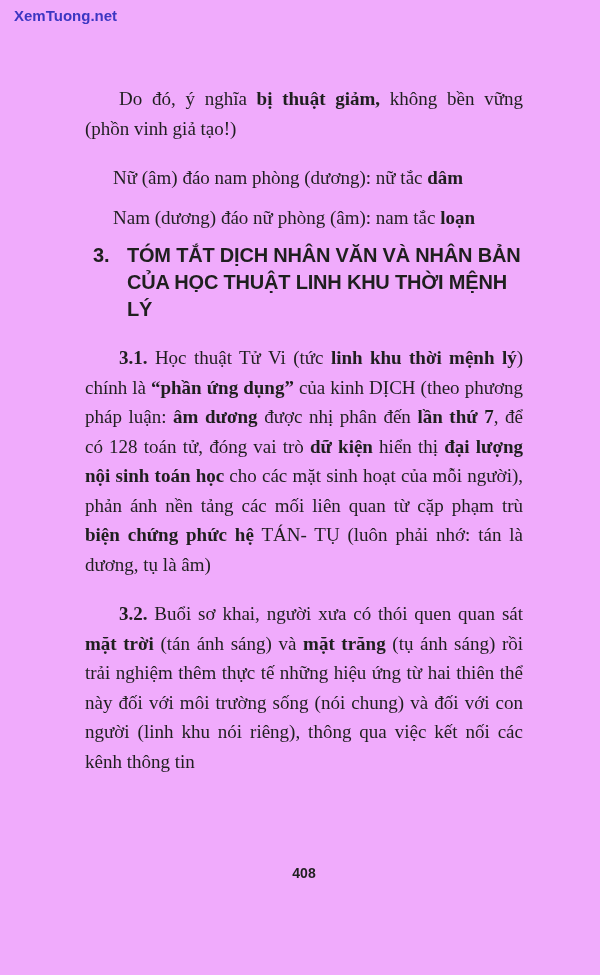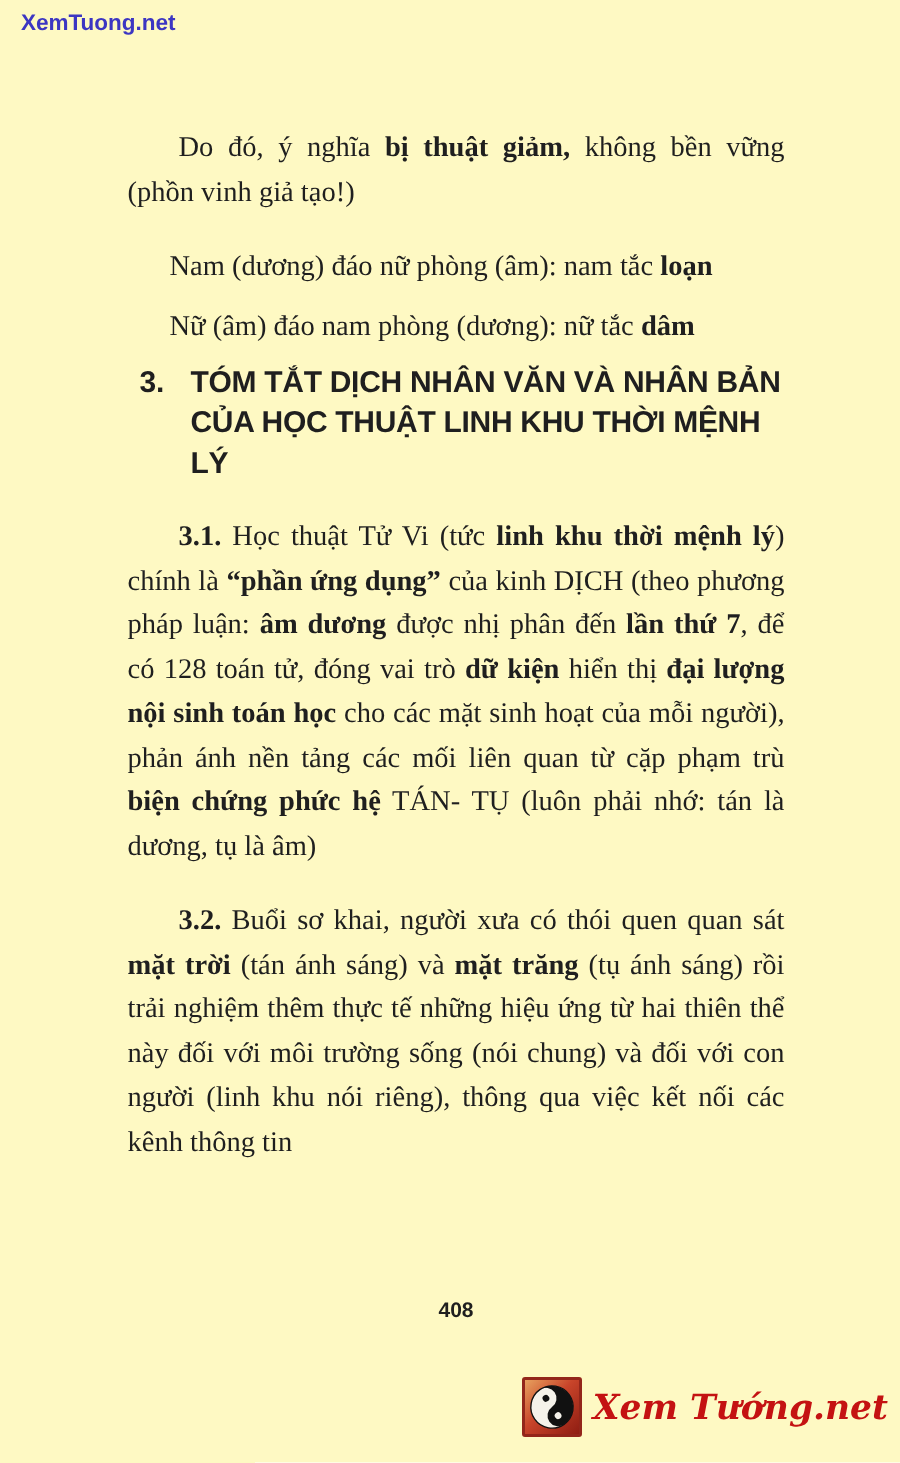--- a/index.html
+++ b/index.html
@@ -4,21 +4,21 @@
 <style>
   html, body {
     margin: 0;
     padding: 0;
     background: #ffffff;
   }
   .page {
     position: relative;
     width: 600px;
     height: 975px;
-    background: #fef9c3;
+    background: #f0abfc;
     overflow: hidden;
     font-family: "Liberation Serif", serif;
     color: #1f1f1f;
   }
   
   .site-link {
     position: absolute;
     top: 7px;
     left: 14px;
     font-family: "Liberation Sans", sans-serif;
@@ -122,44 +122,33 @@
 <div class="page">
 
   <a class="site-link">XemTuong.net</a>
 
   <div class="text-column">
 
     <p class="para"><span>Do đó, ý nghĩa </span><span class="b">bị thuật giảm,</span><span> không bền vững (phồn vinh giả tạo!)</span></p>
 
 
     <div class="couplet">
+      <p class="couplet-line"><span>Nữ (âm) đáo nam phòng (dương): nữ tắc </span><span class="b">dâm</span></p>
       <p class="couplet-line"><span>Nam (dương) đáo nữ phòng (âm): nam tắc </span><span class="b">loạn</span></p>
-      <p class="couplet-line"><span>Nữ (âm) đáo nam phòng (dương): nữ tắc </span><span class="b">dâm</span></p>
     </div>
 
 
     <div class="section-heading">
       <span>3.</span>
       <span>TÓM TẮT DỊCH NHÂN VĂN VÀ NHÂN BẢN CỦA HỌC THUẬT LINH KHU THỜI MỆNH LÝ</span>
     </div>
 
 
     <p class="para para-spaced"><span class="b">3.1.</span><span> Học thuật Tử Vi (tức </span><span class="b">linh khu thời mệnh lý</span><span>) chính là </span><span class="b">“phần ứng dụng”</span><span> của kinh DỊCH (theo phương pháp luận: </span><span class="b">âm dương</span><span> được nhị phân đến </span><span class="b">lần thứ 7</span><span>, để có 128 toán tử, đóng vai trò </span><span class="b">dữ kiện</span><span> hiển thị </span><span class="b">đại lượng nội sinh toán học</span><span> cho các mặt sinh hoạt của mỗi người), phản ánh nền tảng các mối liên quan từ cặp phạm trù </span><span class="b">biện chứng phức hệ</span><span> TÁN- TỤ (luôn phải nhớ: tán là dương, tụ là âm)</span></p>
 
     <p class="para para-spaced"><span class="b">3.2.</span><span> Buổi sơ khai, người xưa có thói quen quan sát </span><span class="b">mặt trời</span><span> (tán ánh sáng) và </span><span class="b">mặt trăng</span><span> (tụ ánh sáng) rồi trải nghiệm thêm thực tế những hiệu ứng từ hai thiên thể này đối với môi trường sống (nói chung) và đối với con người (linh khu nói riêng), thông qua việc kết nối các kênh thông tin </span></p>
 
   </div>
 
   <div class="page-number">408</div>
 
-  <div class="logo">
-    <span class="logo-square">
-      <svg viewBox="0 0 100 100" aria-hidden="true">
-        <circle cx="50" cy="50" r="47" fill="#f5f2ea" stroke="#111" stroke-width="3"></circle>
-        <path d="M50,3 a47,47 0 0,1 0,94 a23.5,23.5 0 0,1 0,-47 a23.5,23.5 0 0,0 0,-47 Z" fill="#111"></path>
-        <circle cx="50" cy="26.5" r="7.5" fill="#111"></circle>
-        <circle cx="50" cy="73.5" r="7.5" fill="#f5f2ea"></circle>
-      </svg>
-    </span>
-    <span class="logo-text">Xem Tướng.net</span>
-  </div>
 
 </div>
 
 </body></html>

